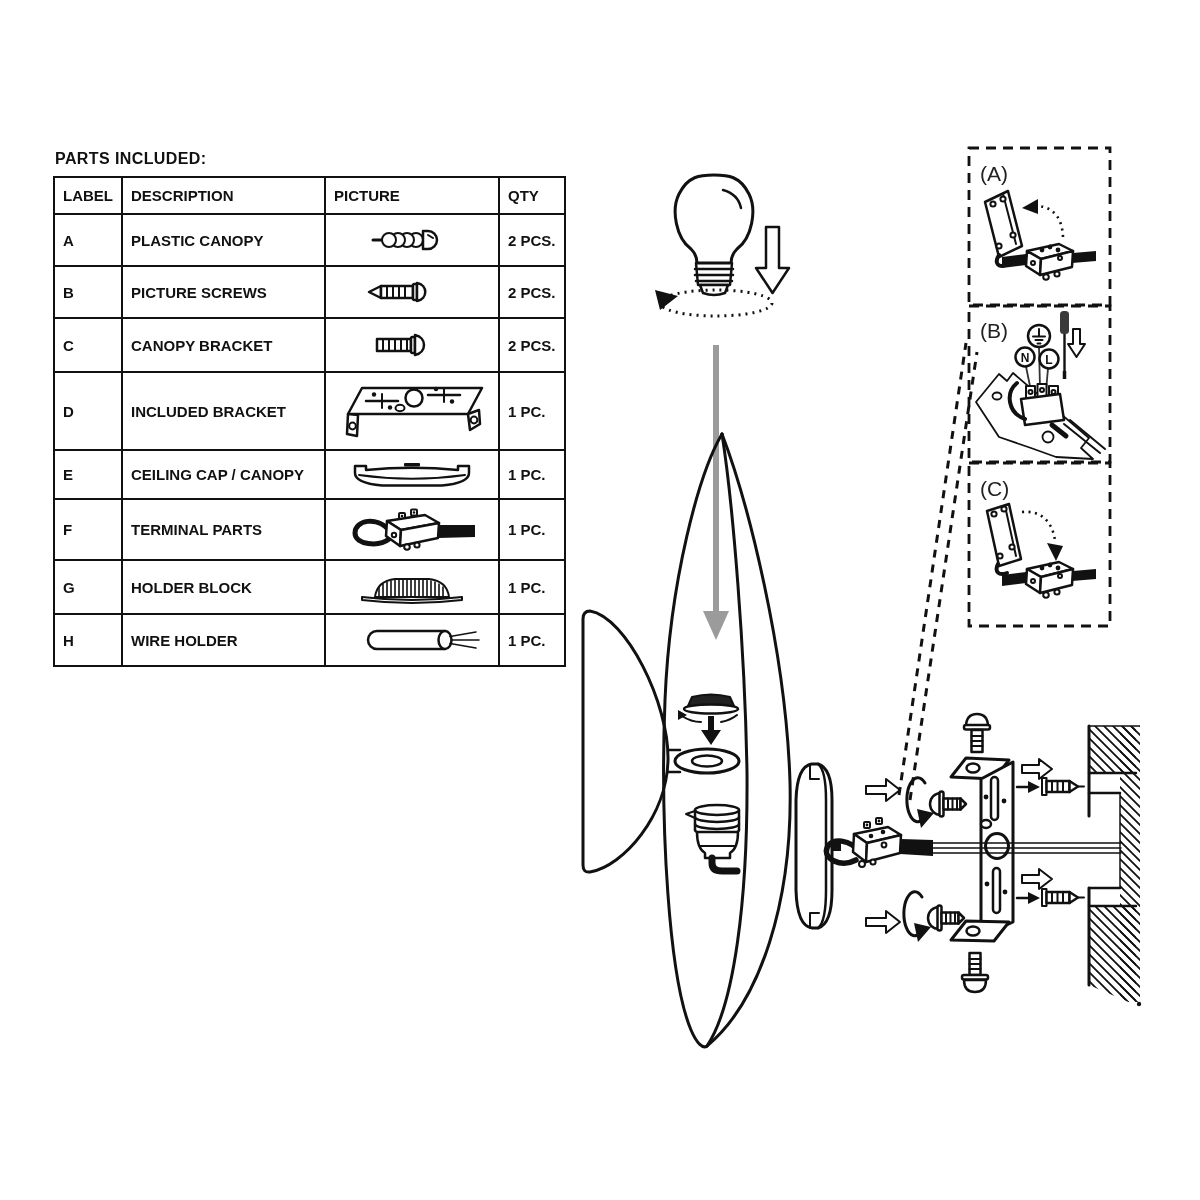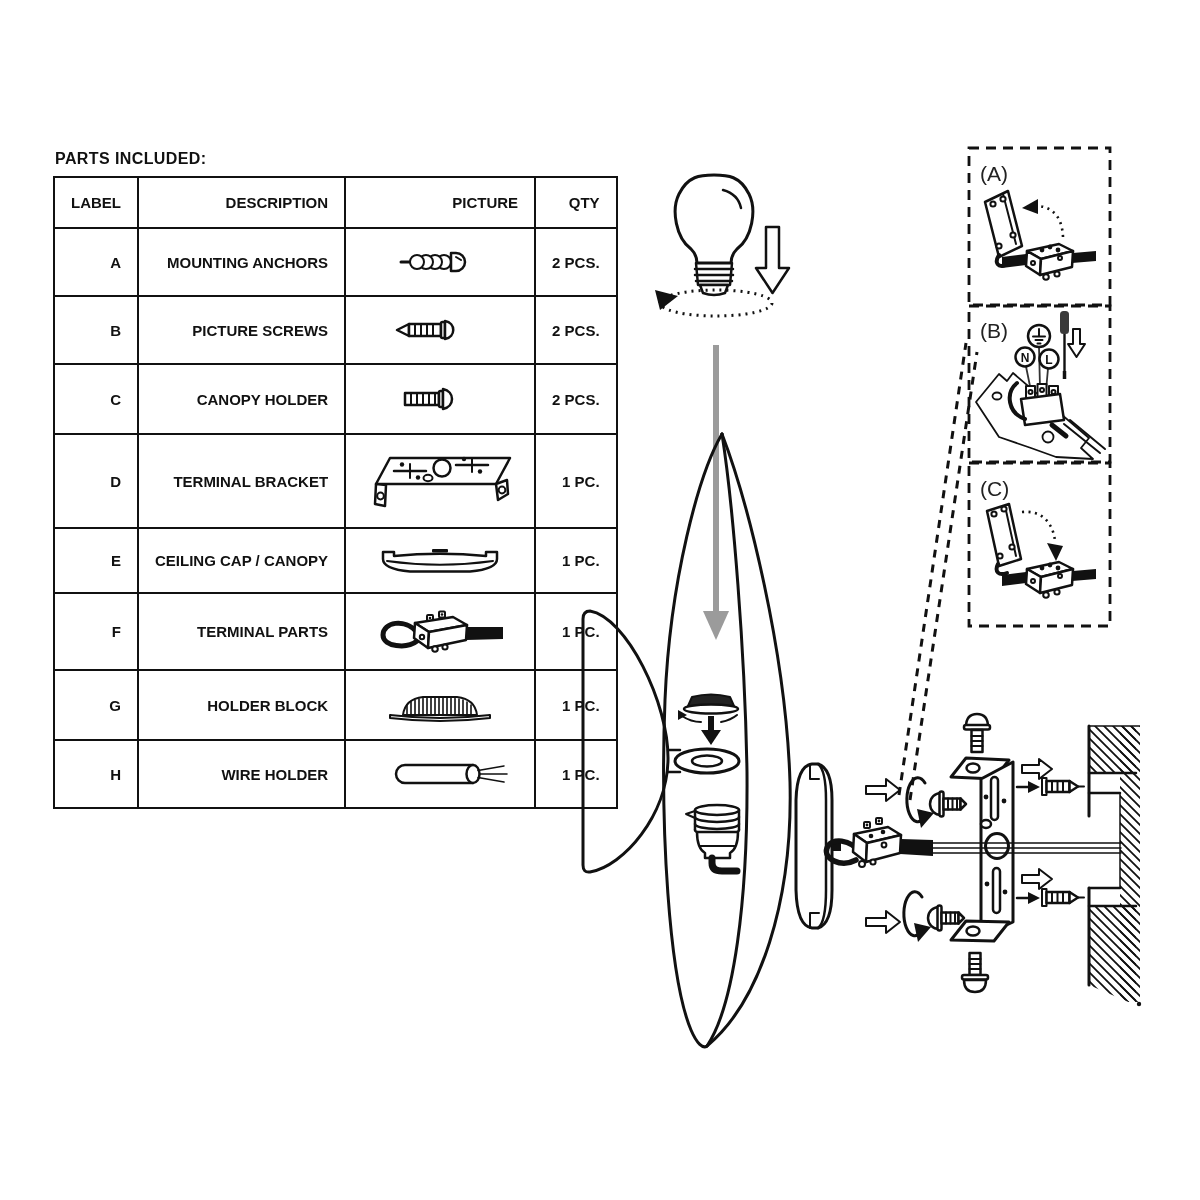--- a/index.html
+++ b/index.html
@@ -1,21 +1,21 @@
 <!DOCTYPE html>
 <html><head>
 <meta charset="utf-8">
 <style>
   html,body{margin:0;padding:0;background:#fff;width:1200px;height:1200px;overflow:hidden}
   .canvas{position:relative;width:1039px;height:1200px;background:#fff;font-family:"Liberation Sans",sans-serif}
   .diagram{position:absolute;left:0;top:0}
   .parts{position:absolute;left:53px;top:150px;z-index:2}
   .parts .title{font:700 16px "Liberation Sans",sans-serif;color:#111;letter-spacing:.4px;margin:0 0 8px 2px}
   table{border-collapse:collapse;table-layout:fixed}
-  th,td{border:2.6px solid #111;font:700 15px "Liberation Sans",sans-serif;color:#111;text-align:right;padding:16px;overflow:hidden;white-space:nowrap}
+  th,td{border:2.6px solid #111;font:700 15px "Liberation Sans",sans-serif;color:#111;text-align:left;padding:8px;overflow:hidden;white-space:nowrap}
   thead tr{height:37px}
   tbody tr:nth-child(1){height:44px}
   tbody tr:nth-child(2){height:43px}
   tbody tr:nth-child(3){height:45px}
   tbody tr:nth-child(4){height:64px}
   tbody tr:nth-child(5){height:36px}
   tbody tr:nth-child(6){height:44px}
   tbody tr:nth-child(7){height:42px}
   tbody tr:nth-child(8){height:41px}
   td.pic svg{display:block;margin:0 auto}
@@ -53,21 +53,21 @@
         <tr>
           <th>LABEL</th>
           <th>DESCRIPTION</th>
           <th>PICTURE</th>
           <th>QTY</th>
         </tr>
       </thead>
       <tbody>
         <tr>
           <td>A</td>
-          <td>MOUNTING ANCHORS</td>
+          <td>PLASTIC CANOPY</td>
           <td class="pic">
             <svg width="130" height="34" viewBox="0 0 130 34">
               <path class="s3" d="M 26 17 H 37"></path>
               <circle class="w2" cx="69" cy="17" r="7"></circle>
                 <circle class="w2" cx="60" cy="17" r="7"></circle>
               <circle class="w2" cx="51" cy="17" r="7"></circle>
                 <circle class="w2" cx="42" cy="17" r="7"></circle>
               <path class="w25" d="M 76 8 h 5 a 9 9 0 0 1 0 18 h -5 z"></path>
               <path class="s2" d="M 81 12 l 5 3"></path>
             </svg>
@@ -83,34 +83,34 @@
               <rect class="w25" x="34" y="11" width="32" height="12"></rect>
               <path class="s2" d="M 40 11 v 12 M 46 11 v 12 M 52 11 v 12 M 58 11 v 12"></path>
               <rect class="w25" x="66" y="9" width="4" height="16" rx="1.5"></rect>
               <path class="w25" d="M 70 8 C 81 10 81 24 70 26 Z"></path>
             </svg>
           </td>
           <td>2 PCS.</td>
         </tr>
         <tr>
           <td>C</td>
-          <td>CANOPY HOLDER</td>
+          <td>CANOPY BRACKET</td>
           <td class="pic">
             <svg width="130" height="36" viewBox="0 0 130 36">
               <rect class="w25" x="30" y="12" width="34" height="12"></rect>
               <path class="s2" d="M 36 12 v 12 M 42 12 v 12 M 48 12 v 12 M 54 12 v 12 M 60 12 v 12"></path>
               <rect class="w25" x="64" y="10" width="4" height="16" rx="1.5"></rect>
               <path class="w25" d="M 68 8 C 80 10.5 80 25.5 68 28 Z"></path>
             </svg>
           </td>
           <td>2 PCS.</td>
         </tr>
         <tr>
           <td>D</td>
-          <td>TERMINAL BRACKET</td>
+          <td>INCLUDED BRACKET</td>
           <td class="pic">
             <svg width="156" height="60" viewBox="0 0 156 60">
               <polygon class="w25" points="28,7 148,7 134,33 14,33"></polygon>
               <polygon class="w25" points="14,33 13,53 23,55 24,34"></polygon>
               <circle class="s2" cx="18.5" cy="45" r="3.4"></circle>
               <polygon class="w25" points="134,33 136,49 146,43 145,29"></polygon>
               <circle class="s2" cx="140" cy="39" r="3.4"></circle>
               <path class="s25" d="M 32 20 H 64"></path>
                 <path class="s2" d="M 48 13 V 27"></path>
               <circle class="blk" cx="40" cy="13.5" r="2.2"></circle>

